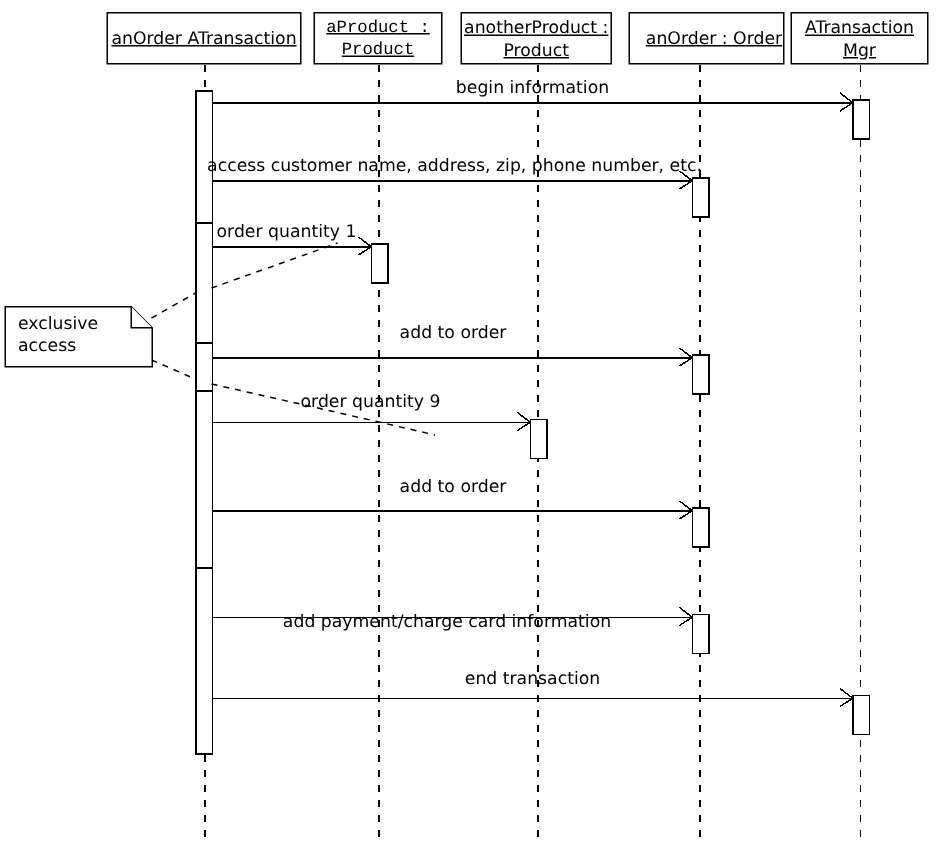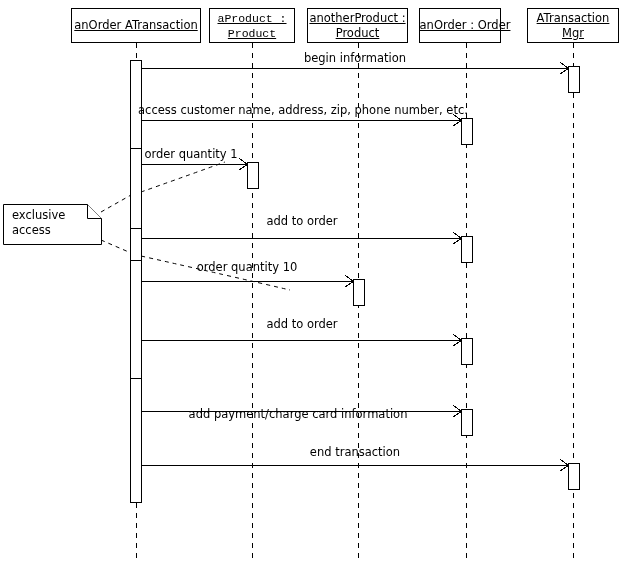--- a/index.html
+++ b/index.html
@@ -151,21 +151,21 @@
   <div class="lifeline-box" style="left:209px; top:8px; width:86px; height:35px;font-family:Liberation Mono, monospace;">
     <span class="ln">aProduct :</span>
     <span class="ln">Product</span>
   </div>
 
   <div class="lifeline-box" style="left:307px; top:8px; width:101px; height:35px;">
     <span class="ln">anotherProduct :</span>
     <span class="ln">Product</span>
   </div>
 
-  <div class="lifeline-box" style="left:419px; top:8px; width:82px; height:35px;padding-left:10px;">
+  <div class="lifeline-box" style="left:419px; top:8px; width:104px; height:35px;padding-left:10px;">
     <span class="ln">anOrder : Order</span>
   </div>
 
   <div class="lifeline-box" style="left:527px; top:8px; width:92px; height:35px;">
     <span class="ln">ATransaction</span>
     <span class="ln">Mgr</span>
   </div>
 
   <div class="note-box" style="left:3px; top:204px; width:98px; height:41px;">
     <div class="note-text" style="top:4px;">exclusive</div>
@@ -173,21 +173,21 @@
   </div>
 
   <div class="msg-label" style="left:355px; top:52px;">begin information</div>
 
   <div class="msg-label" style="left:303px; top:104px;">access customer name, address, zip, phone number, etc.</div>
 
   <div class="msg-label" style="left:191px; top:148px;">order quantity 1</div>
 
   <div class="msg-label" style="left:302px; top:215px;">add to order</div>
 
-  <div class="msg-label" style="left:247px; top:261px;">order quantity 10</div>
+  <div class="msg-label" style="left:247px; top:261px;">order quantity 9</div>
 
   <div class="msg-label" style="left:302px; top:318px;">add to order</div>
 
   <div class="msg-label" style="left:298px; top:408px;text-align:center;">add payment/charge card information</div>
 
   <div class="msg-label" style="left:355px; top:446px;">end transaction</div>
 
 </div>
 
 </body></html>

